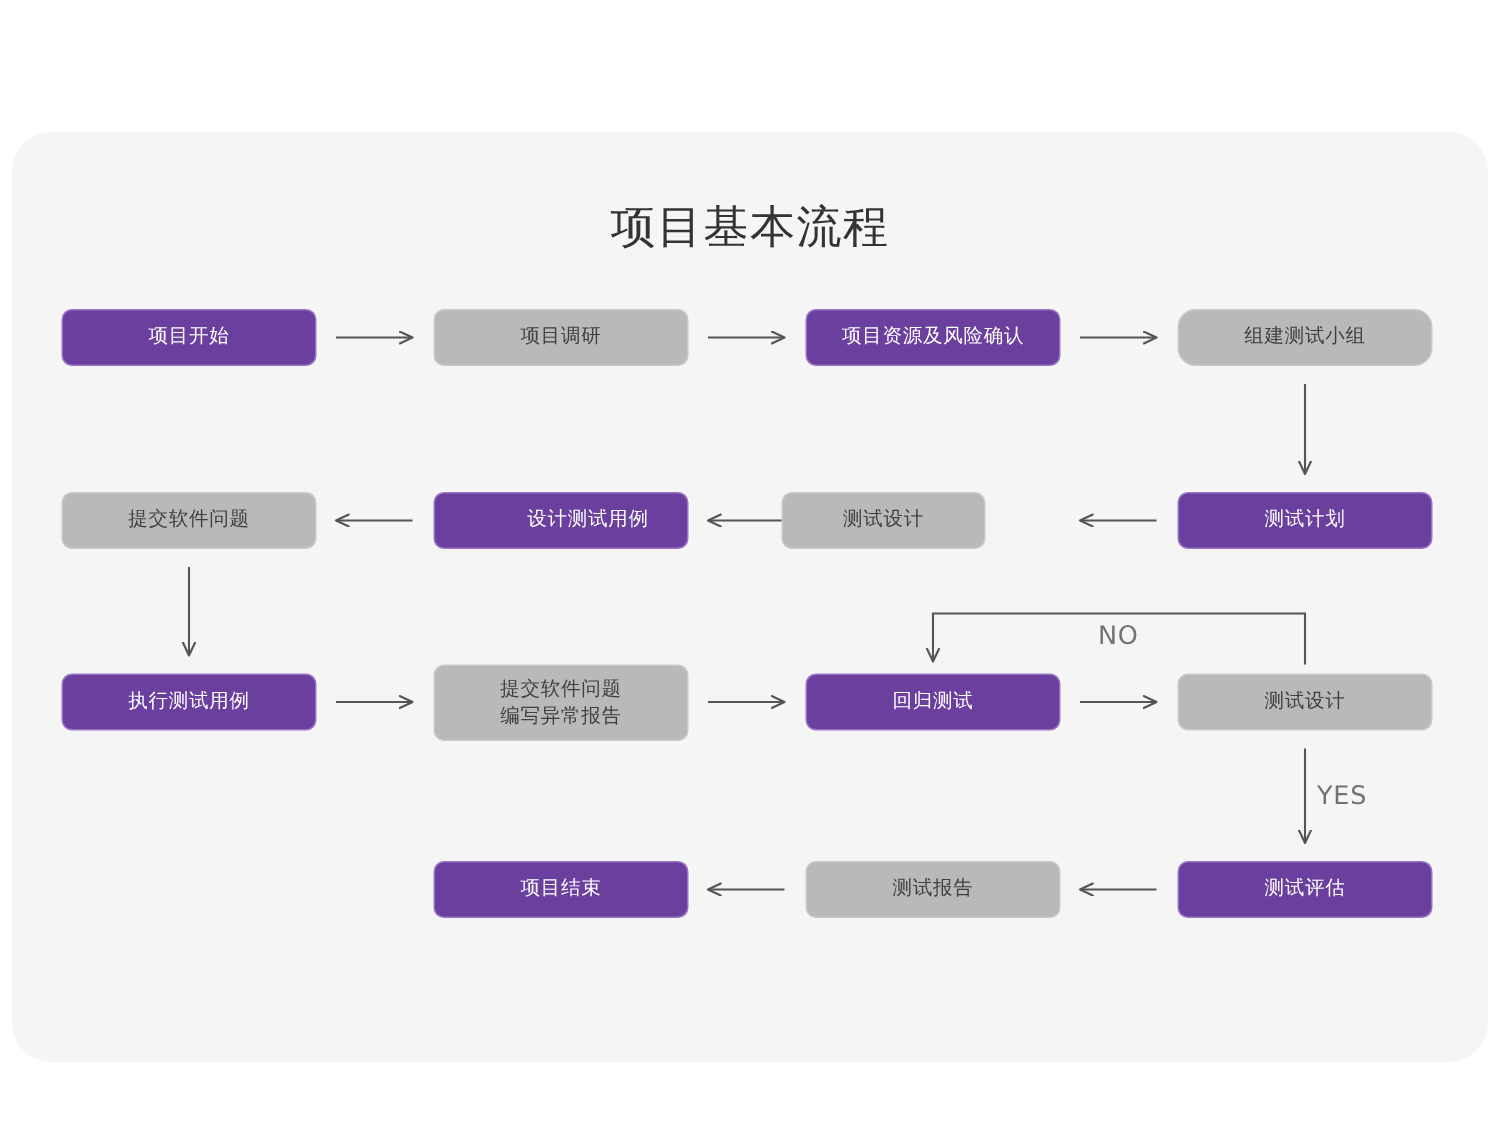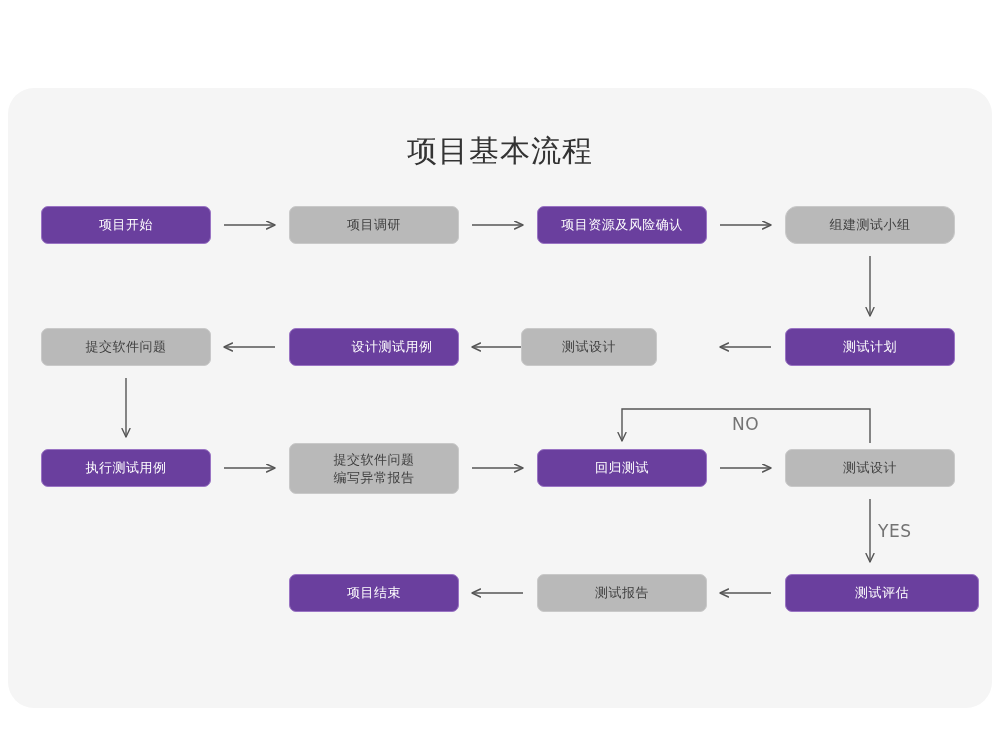--- a/index.html
+++ b/index.html
@@ -132,19 +132,19 @@
 编写异常报告</div>
 
   <div class="node purple" style="left:537px; top:449px; width:170px; height:38px;text-align:center;">回归测试</div>
 
   <div class="node gray" style="left:785px; top:449px; width:170px; height:38px;">测试设计</div>
 
   <div class="node purple" style="left:289px; top:574px; width:170px; height:38px;">项目结束</div>
 
   <div class="node gray" style="left:537px; top:574px; width:170px; height:38px;">测试报告</div>
 
-  <div class="node purple" style="left:785px; top:574px; width:194px; height:38px;">测试评估</div>
+  <div class="node purple" style="left:785px; top:574px; width:170px; height:38px;">测试评估</div>
 
   <div class="edge-label" style="left:732px; top:414px;">NO</div>
 
   <div class="edge-label" style="left:878px; top:521px;">YES</div>
 
 </div>
 
 </body></html>

